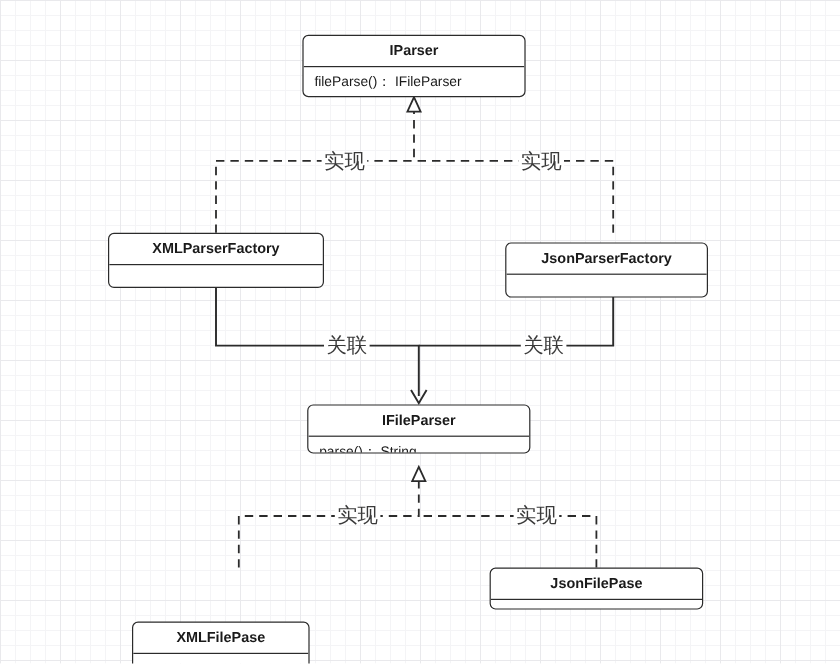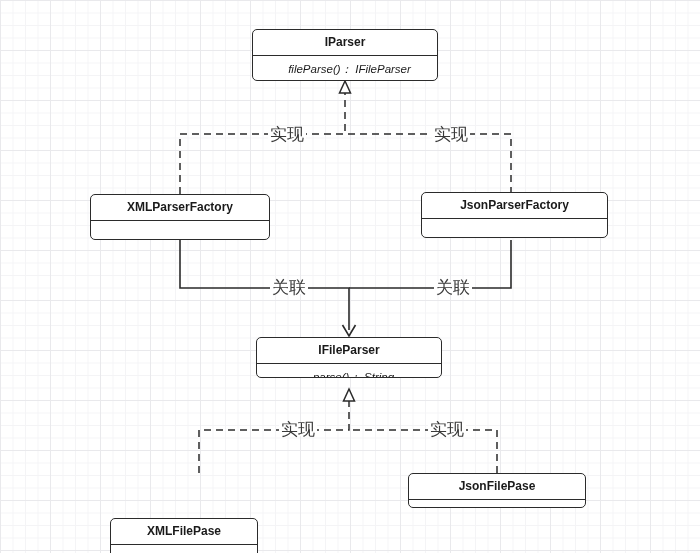--- a/index.html
+++ b/index.html
@@ -56,25 +56,24 @@
     font-size: 12px;
     font-weight: bold;
     color: #1a1a1a;
     border-bottom: 1.6px solid #2b2b2b;
     white-space: nowrap;
   }
   .uml-body {
     height: 26px;
     line-height: 26px;
     font-size: 11.5px;
-    font-style: italic;
     color: #1a1a1a;
     padding-left: 9px;
     white-space: nowrap;
-    text-align: center;
+    text-align: left;
   }
   .uml-body.empty {
     font-size: 11.5px;
   }
 
   .edge-label {
     position: absolute;
     font-size: 17px;
     color: #3a3a3a;
     background: #ffffff;
@@ -133,21 +132,21 @@
   <div class="uml-class" style="left:252px; top:29px; width:186px; height:52px;">
     <div class="uml-name">IParser</div>
     <div class="uml-body">fileParse()： IFileParser</div>
   </div>
 
   <div class="uml-class" style="left:90px; top:194px; width:180px; height:46px;">
     <div class="uml-name">XMLParserFactory</div>
     <div class="uml-body empty"></div>
   </div>
 
-  <div class="uml-class" style="left:421px; top:192px; width:187px; height:46px;">
+  <div class="uml-class" style="left:421px; top:202px; width:169px; height:46px;">
     <div class="uml-name">JsonParserFactory</div>
     <div class="uml-body empty"></div>
   </div>
 
   <div class="uml-class" style="left:256px; top:337px; width:186px; height:41px;">
     <div class="uml-name">IFileParser</div>
     <div class="uml-body">parse()： String</div>
   </div>
 
   <div class="uml-class" style="left:110px; top:473px; width:148px; height:46px;margin-top:45px;">

